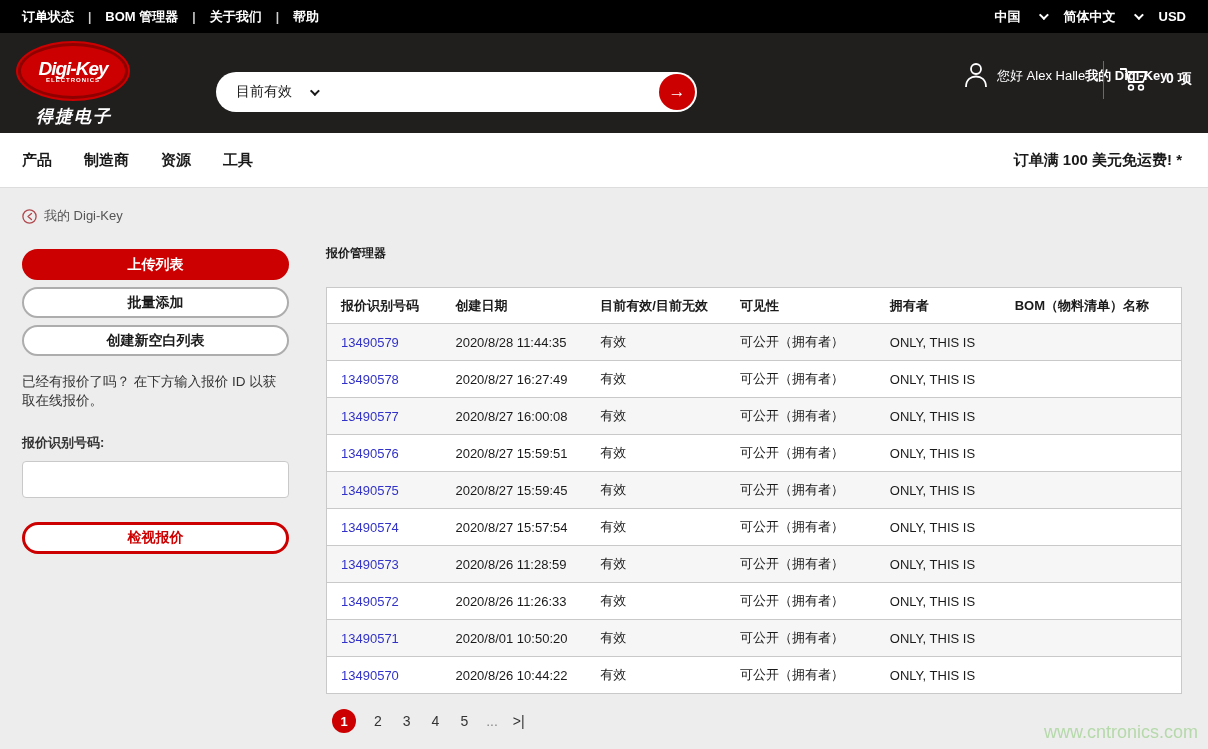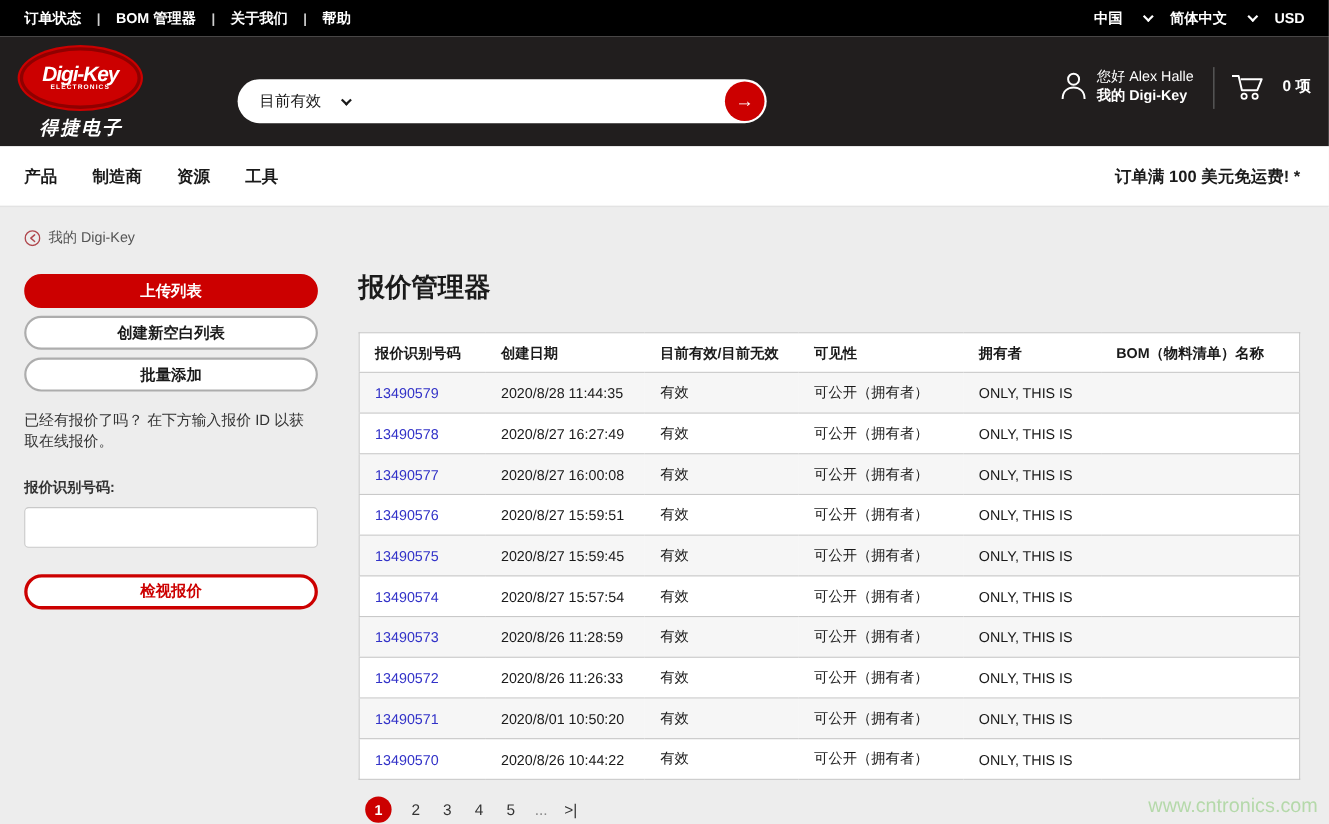--- a/index.html
+++ b/index.html
@@ -29,21 +29,21 @@
              margin-top:6px; letter-spacing:2px; }
   .searchbar { position:absolute; left:216px; top:39px; width:481px; height:40px; background:#fff;
                border-radius:20px; display:flex; align-items:center; }
   .search-cat { display:flex; align-items:center; padding-left:20px; width:145px; cursor:pointer; }
   .search-cat span.lbl { font-size:14px; color:#1a1a1a; margin-right:14px; }
   .search-input { flex:1; border:none; outline:none; height:30px; font-size:14px; background:transparent; }
   .search-btn { width:36px; height:36px; border-radius:50%; background:#c00; border:none; color:#fff;
                 font-size:17px; font-weight:bold; margin-right:2px; cursor:pointer; flex:0 0 auto;
                 display:flex; align-items:center; justify-content:center; }
   .account { position:absolute; left:963px; top:28px; display:flex; align-items:center; gap:8px; cursor:pointer; }
-  .acct-lines { display:flex; flex-direction:column; }
+  .acct-lines { display:flex; flex-direction:row; }
   .acct-l1 { color:#fff; font-size:13px; line-height:17px; }
   .acct-l2 { color:#fff; font-size:13px; font-weight:bold; line-height:17px; }
   .hdr-divider { position:absolute; left:1103px; top:28px; width:1px; height:38px; background:#6a6a6a; }
   .cart { position:absolute; left:1118px; top:32px; display:flex; align-items:center; gap:16px; cursor:pointer; }
   .cart-count { color:#fff; font-size:14px; font-weight:bold; }
 
   
   .navbar { position:absolute; top:133px; left:0; width:100%; height:55px; background:#fff;
             border-bottom:1px solid #ddd; display:flex; align-items:center;
             justify-content:space-between; padding:0 26px 0 22px; }
@@ -61,21 +61,21 @@
               display:flex; align-items:center; justify-content:center; cursor:pointer; margin-bottom:7px; }
   .pill-red { background:#c00; border:2px solid #c00; color:#fff; }
   .pill-white { background:#fff; border:2px solid #adadad; color:#1a1a1a; }
   .pill-outline-red { background:#fff; border:3px solid #c00; color:#c00; margin-top:24px; height:32px; }
   .side-hint { margin-top:16px; font-size:13.5px; color:#333; line-height:19px; }
   .side-label { margin-top:24px; font-size:13px; font-weight:bold; color:#333; }
   .quote-input { margin-top:9px; width:267px; height:37px; border:1px solid #c9c9c9; border-radius:4px;
                  background:#fff; padding:0 10px; font-size:14px; outline:none; }
 
   .main { position:absolute; left:326px; top:56px; width:856px; }
-  .page-title { font-size:24px; font-weight:bold; color:#1a1a1a; }
+  .page-title { font-size:12px; font-weight:bold; color:#1a1a1a; }
   table.quotes { width:856px; margin-top:25px; border-collapse:collapse; background:#fff;
                  border:1px solid #c9c9c9; border-radius:2px; }
   table.quotes th { text-align:left; font-size:13px; font-weight:bold; color:#1a1a1a;
                     height:36px; padding:0 6px 0 14px; border-bottom:1px solid #c9c9c9; background:#fff; }
   table.quotes td { font-size:13px; color:#1a1a1a; height:37px; padding:0 6px 0 14px;
                     border-bottom:1px solid #c9c9c9; }
   table.quotes tbody tr:nth-child(odd) { background:#f6f6f6; }
   table.quotes tbody tr:last-child td { border-bottom:none; }
   a.quote-link { color:#3232c8; text-decoration:none; cursor:pointer; }
   .col-id{width:115px;} .col-date{width:145px;} .col-status{width:140px;}
@@ -173,22 +173,22 @@
     <div class="breadcrumb">
       <svg width="15" height="15" viewBox="0 0 15 15">
         <circle cx="7.5" cy="7.5" r="6.6" fill="none" stroke="#b0484e" stroke-width="1.3"></circle>
         <path d="M9.5 4.5 L6 7.5 L9.5 10.5" fill="none" stroke="#b0484e" stroke-width="1.3" stroke-linecap="round" stroke-linejoin="round"></path>
       </svg>
       <span class="bc-label">我的 Digi-Key</span>
     </div>
 
     <div class="sidebar">
       <div class="pill-btn pill-red">上传列表</div>
+      <div class="pill-btn pill-white">批量添加</div>
       <div class="pill-btn pill-white">创建新空白列表</div>
-      <div class="pill-btn pill-white">批量添加</div>
       <div class="side-hint">已经有报价了吗？ 在下方输入报价 ID 以获取在线报价。</div>
       <div class="side-label">报价识别号码:</div>
       <input class="quote-input" type="text" value="" style="">
       <div class="pill-btn pill-outline-red">检视报价</div>
     </div>
 
     <div class="main">
       <div class="page-title">报价管理器</div>
 
       <table class="quotes">

